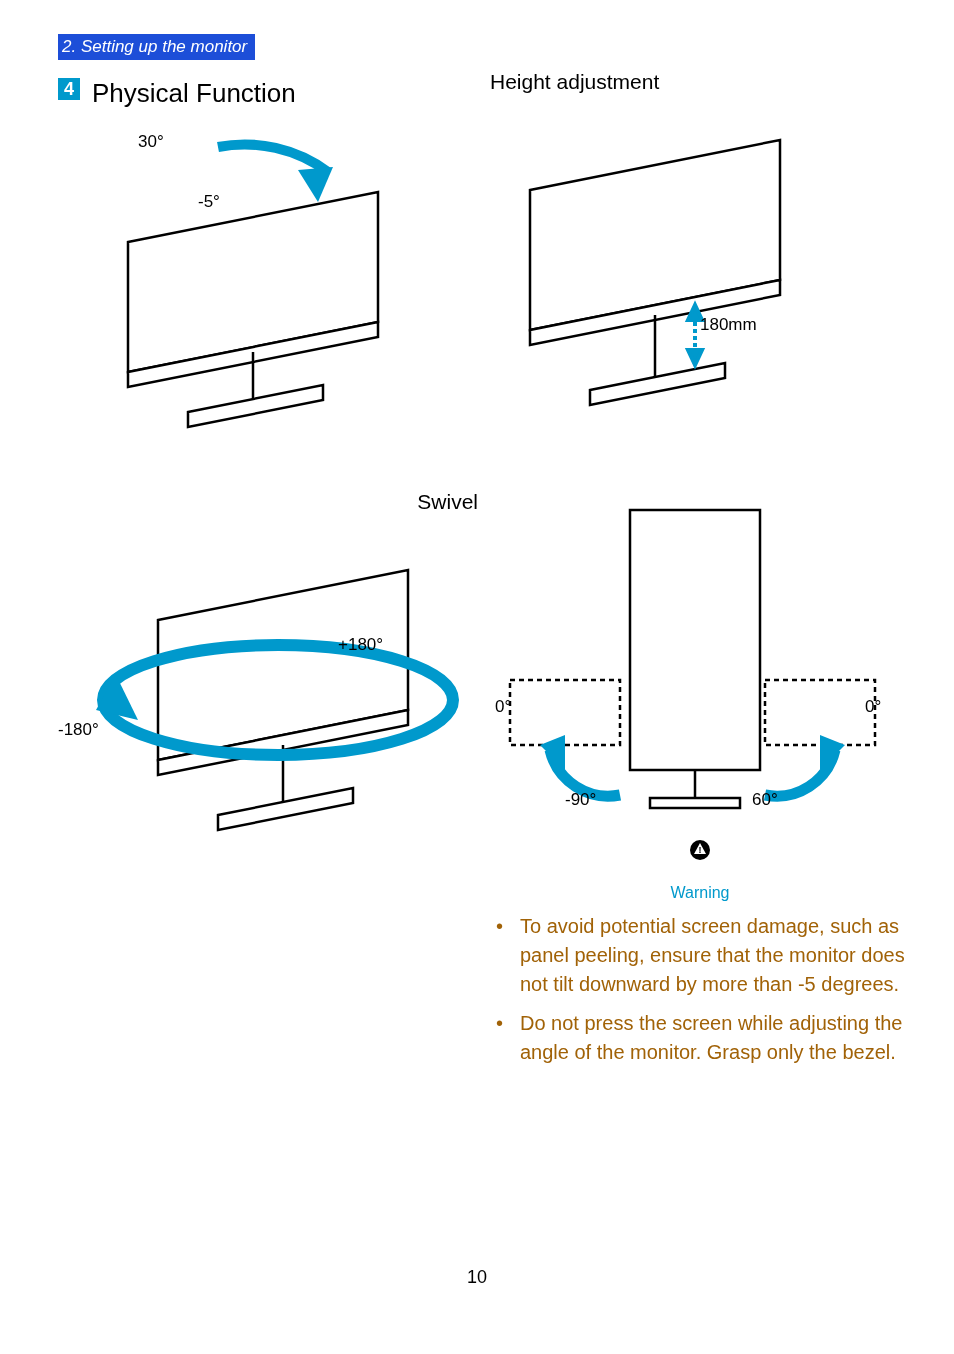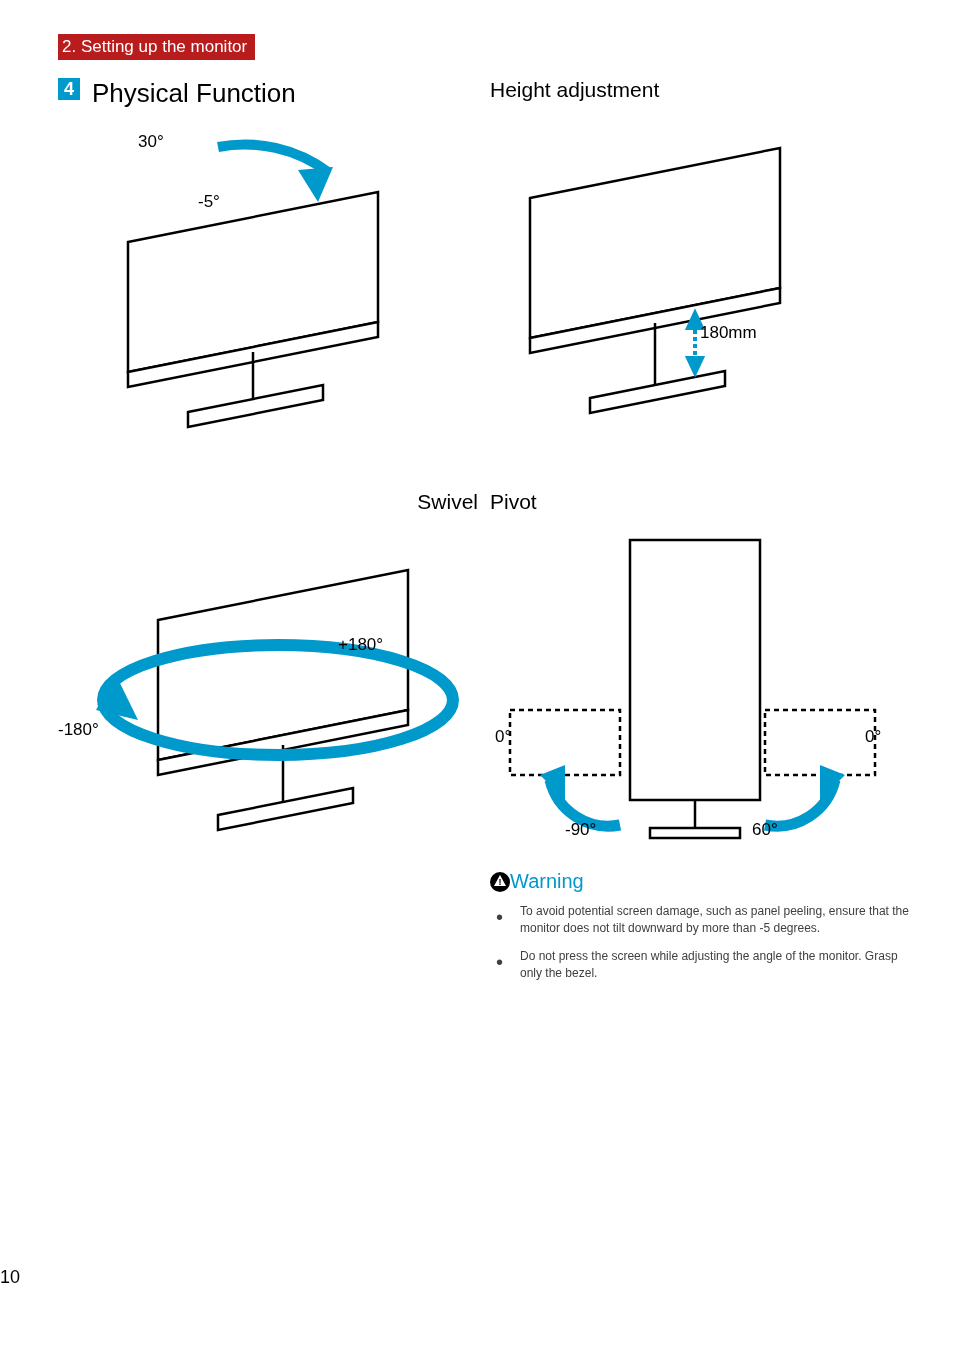--- a/index.html
+++ b/index.html
@@ -8,24 +8,25 @@
     width: 954px;
     height: 1354px;
     background: #fff;
     position: relative;
     color: #000;
   }
   .header-tab {
     position: absolute;
     top: 34px;
     left: 58px;
-    background: #b91c1c;
+    background: #1d4ed8;
     color: #fff;
     font-size: 17px;
     padding: 3px 8px 3px 4px;
+    font-style: italic;
   }
   .section-num {
     position: absolute;
     top: 78px;
     left: 58px;
     background: #0099cc;
     color: #fff;
     font-size: 18px;
     width: 22px;
     height: 22px;
@@ -58,24 +59,25 @@
   .annot {
     position: absolute;
     font-size: 17px;
   }
   .warning-block {
     margin-top: 10px;
   }
   .warning-head {
     display: flex;
     align-items: center;
-    gap: 0;
+    gap: 24px;
     color: #0099cc;
-    font-size: 20px;
+    font-size: 16px;
     margin-bottom: 10px;
+    flex-direction: column;
   }
   .warn-icon {
     width: 20px; height: 20px;
     background: #000;
     border-radius: 50%;
     position: relative;
     display: flex;
     align-items: center;
     justify-content: center;
   }
@@ -92,41 +94,41 @@
     content: "!";
     color: #000;
     font-size: 9px;
     font-weight: bold;
     position: absolute;
     top: 5px;
   }
   .warn-list {
     list-style: none;
     padding-left: 0;
-    color: #404040;
-    font-size: 12px;
+    color: #a16207;
+    font-size: 20px;
     line-height: 1.45;
   }
   .warn-list li {
     position: relative;
     padding-left: 30px;
     margin-bottom: 10px;
   }
   .warn-list li::before {
     content: "•";
     position: absolute;
     left: 6px;
     top: 0;
     font-size: 20px;
   }
   .page-num {
     position: absolute;
     bottom: 66px;
     left: 0; right: 0;
-    text-align: left;
+    text-align: center;
     font-size: 18px;
   }
 </style>
 </head>
 <body>
 
 <div class="header-tab">2. Setting up the monitor</div>
 <div class="section-num">4</div>
 <div class="section-title">Physical Function</div>
 
@@ -162,21 +164,21 @@
       </g>
 
       <ellipse cx="200" cy="180" rx="175" ry="55" stroke="#0099cc" stroke-width="12" fill="none"></ellipse>
       <polygon points="38,155 18,190 60,200" fill="#0099cc"></polygon>
     </svg>
     <span class="annot" style="left:0px; top:200px;">-180°</span>
     <span class="annot" style="left:280px; top:115px;">+180°</span>
   </div>
 </div>
 
-<div class="col-right" style="top:78px;">
+<div class="col-right" style="top:70px;">
   <div class="sub-heading">Height adjustment</div>
   <div class="fig" style="height:330px;">
     <svg viewBox="0 0 400 330" width="400" height="330">
       <g stroke="#000" stroke-width="2.5" fill="#fff">
         <polygon points="40,90 290,40 290,180 40,230"></polygon>
         <polygon points="40,230 290,180 290,195 40,245"></polygon>
         <line x1="165" y1="215" x2="165" y2="280"></line>
         <polygon points="100,290 235,263 235,278 100,305" fill="#fff"></polygon>
       </g>
 
@@ -184,21 +186,20 @@
         <line x1="205" y1="215" x2="205" y2="255" stroke-dasharray="4,3"></line>
         <polygon points="205,205 198,220 212,220"></polygon>
         <polygon points="205,265 198,250 212,250"></polygon>
       </g>
     </svg>
     <span class="annot" style="left:210px; top:215px;">180mm</span>
   </div>
 </div>
 
 <div class="col-right" style="top:490px;">
-  <div class="sub-heading">Pivot</div>
   <div class="fig" style="height:340px;">
     <svg viewBox="0 0 400 340" width="400" height="340">
       <g stroke="#000" stroke-width="2.5" fill="#fff">
 
         <rect x="20" y="190" width="110" height="65" stroke-dasharray="5,4"></rect>
 
         <rect x="275" y="190" width="110" height="65" stroke-dasharray="5,4"></rect>
 
         <rect x="140" y="20" width="130" height="260"></rect>
         <line x1="205" y1="280" x2="205" y2="310"></line>

